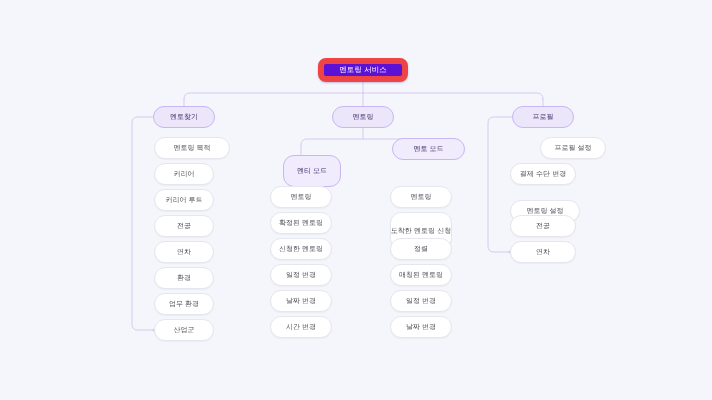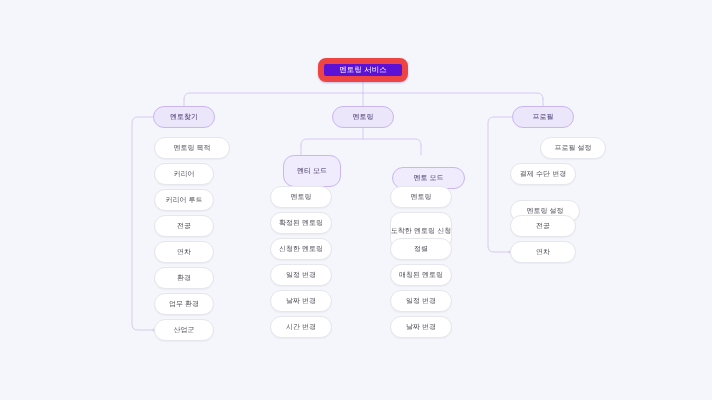--- a/index.html
+++ b/index.html
@@ -81,21 +81,21 @@
       <div class="node node-leaf" style="left: 154px; top: 241px; width: 60px; height: 22px;">연차</div>
       <div class="node node-leaf" style="left: 154px; top: 267px; width: 60px; height: 22px;">환경</div>
       <div class="node node-leaf" style="left: 154px; top: 293px; width: 60px; height: 22px;">업무 환경</div>
       <div class="node node-leaf" style="left: 154px; top: 319px; width: 60px; height: 22px;">산업군</div>
       <div class="node node-leaf" style="left: 510px; top: 137px; width: 66px; height: 22px; margin-left: 30px;">프로필 설정</div>
       <div class="node node-leaf" style="left: 510px; top: 163px; width: 66px; height: 22px;">결제 수단 변경</div>
       <div class="node node-leaf" style="left: 510px; top: 200px; width: 70px; height: 22px;">멘토링 설정</div>
       <div class="node node-leaf" style="left: 510px; top: 215px; width: 66px; height: 22px;">전공</div>
       <div class="node node-leaf" style="left: 510px; top: 241px; width: 66px; height: 22px;">연차</div>
       <div class="node node-sub" style="left: 283px; top: 155px; width: 58px; height: 32px;">멘티 모드</div>
-      <div class="node node-sub" style="left: 392px; top: 167px; width: 73px; height: 22px;">멘토 모드</div>
+      <div class="node node-sub" style="left: 392px; top: 138px; width: 73px; height: 22px;">멘토 모드</div>
       <div class="node node-leaf" style="left: 270px; top: 186px; width: 62px; height: 22px;">멘토링</div>
       <div class="node node-leaf" style="left: 270px; top: 212px; width: 62px; height: 22px;">확정된 멘토링</div>
       <div class="node node-leaf" style="left: 270px; top: 238px; width: 62px; height: 22px;">신청한 멘토링</div>
       <div class="node node-leaf" style="left: 270px; top: 264px; width: 62px; height: 22px;">일정 변경</div>
       <div class="node node-leaf" style="left: 270px; top: 290px; width: 62px; height: 22px;">날짜 변경</div>
       <div class="node node-leaf" style="left: 270px; top: 316px; width: 62px; height: 22px;">시간 변경</div>
       <div class="node node-leaf" style="left: 390px; top: 186px; width: 62px; height: 22px;">멘토링</div>
       <div class="node node-leaf" style="left: 390px; top: 212px; width: 62px; height: 38px;">도착한 멘토링 신청</div>
       <div class="node node-leaf" style="left: 390px; top: 238px; width: 62px; height: 22px;">정렬</div>
       <div class="node node-leaf" style="left: 390px; top: 264px; width: 62px; height: 22px;">매칭된 멘토링</div>

